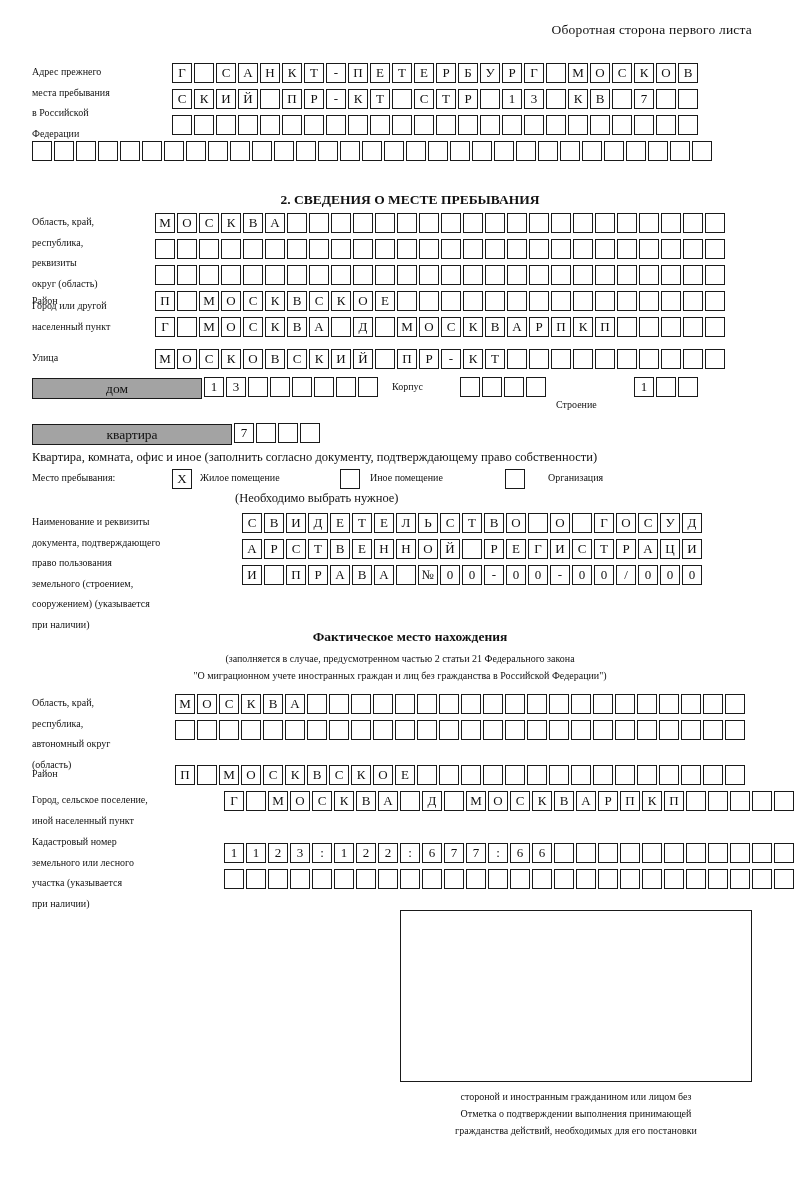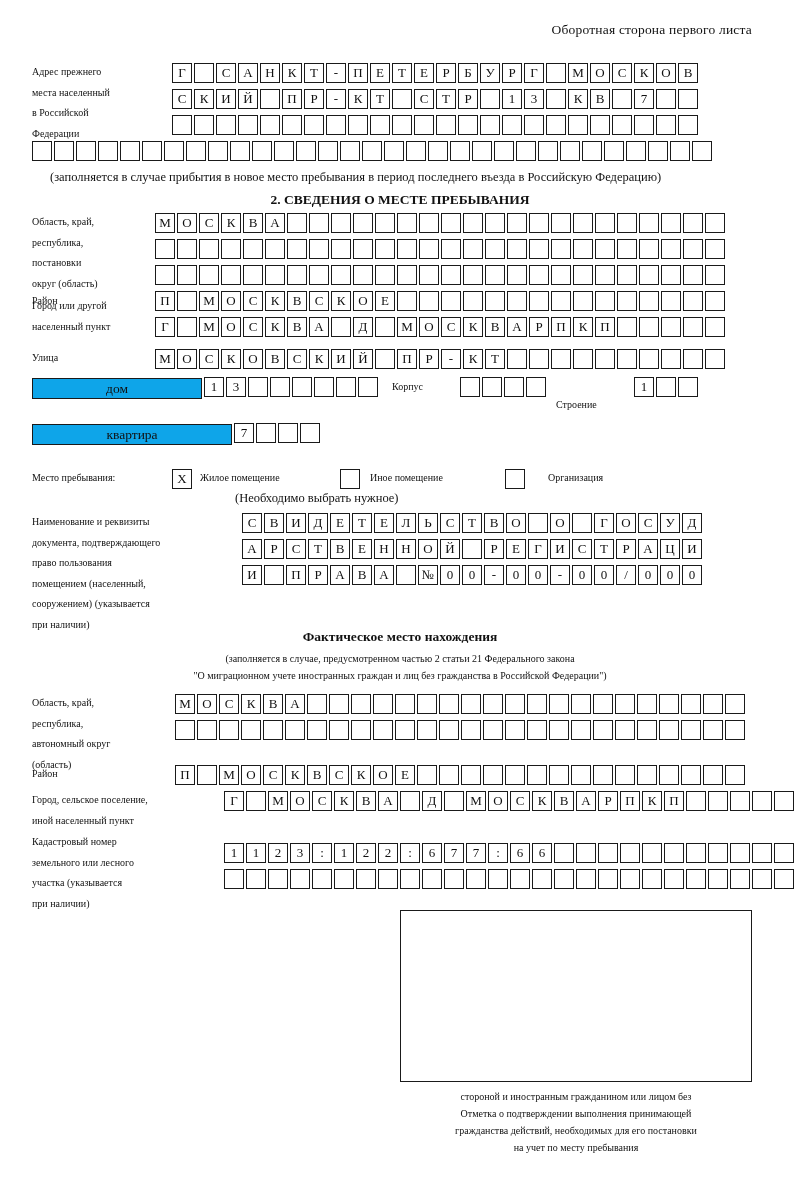--- a/index.html
+++ b/index.html
@@ -12,21 +12,21 @@
     height: 1180px;
     font-family: "Liberation Serif", serif;
     color: #111;
     position: relative;
   }
   .page {
     position: relative;
     width: 800px;
     height: 1180px;
     box-sizing: border-box;
-    padding: 0;
+    padding: 10px;
   }
   .hdr-right {
     position: absolute;
     right: 48px;
     top: 22px;
     font-size: 13.5px;
     letter-spacing: 0.2px;
   }
   
   .cells {
@@ -53,21 +53,21 @@
     font-size: 10px;
     line-height: 20.5px;
   }
   .wide-box {
     height: 21px;
     border: 1px solid #1a1a1a;
     box-sizing: border-box;
     text-align: center;
     font-size: 13.5px;
     line-height: 19px;
-    background: #0ea5e9;
+    background: #a3a3a3;
   }
   .note {
     font-size: 12.5px;
   }
   .bigbox {
     position: absolute;
     border: 1px solid #1a1a1a;
     box-sizing: border-box;
     background: #fff;
   }
@@ -87,21 +87,21 @@
 </style>
 </head>
 <body>
 
 <div class="page">
 
   <div class="hdr-right">Оборотная сторона первого листа</div>
 
   <div class="labelblk" style="left:32px; top:62px;">
     <div>Адрес прежнего</div>
-    <div>места населенный</div>
+    <div>места пребывания</div>
     <div>в Российской</div>
     <div>Федерации</div>
   </div>
 
   <div class="row-abs cells" style="left:172px; top:63px;" id="pa0">
       <div class="cell">Г</div>
       <div class="cell"></div>
       <div class="cell">С</div>
       <div class="cell">А</div>
       <div class="cell">Н</div>
@@ -204,28 +204,27 @@
       <div class="cell"></div>
       <div class="cell"></div>
       <div class="cell"></div>
       <div class="cell"></div>
       <div class="cell"></div>
       <div class="cell"></div>
       <div class="cell"></div>
       <div class="cell"></div>
     </div>
 
-  <div class="labelblk note" style="left:50px; top:167px;">(заполняется в случае прибытия в новое место пребывания в период последнего въезда в Российскую Федерацию)</div>
 
   <div class="section-title" style="top:192px;">2. СВЕДЕНИЯ О МЕСТЕ ПРЕБЫВАНИЯ</div>
 
   <div class="labelblk" style="left:32px; top:212px;">
     <div>Область, край,</div>
     <div>республика,</div>
-    <div>постановки</div>
+    <div>реквизиты</div>
     <div>округ (область)</div>
   </div>
   <div class="row-abs cells" style="left:155px; top:213px;" id="r2_0">
       <div class="cell">М</div>
       <div class="cell">О</div>
       <div class="cell">С</div>
       <div class="cell">К</div>
       <div class="cell">В</div>
       <div class="cell">А</div>
       <div class="cell"></div>
@@ -425,35 +424,36 @@
     </div>
 
 
   <div class="row-abs wide-box" style="left:32px; top:424px; width:200px;">квартира</div>
   <div class="row-abs cells" style="left:234px; top:423px;" id="f2">
       <div class="cell">7</div>
       <div class="cell"></div>
       <div class="cell"></div>
       <div class="cell"></div>
     </div>
+  <div class="labelblk note" style="left:32px; top:447px;">Квартира, комната, офис и иное (заполнить согласно документу, подтверждающему право собственности)</div>
 
   <div class="labelblk" style="left:32px; top:468px;">Место пребывания:</div>
   <div class="row-abs cell" style="left:172px; top:469px; width:20px; height:20px;">X</div>
   <div class="labelblk" style="left:200px; top:468px;">Жилое помещение</div>
   <div class="row-abs cell" style="left:340px; top:469px; width:20px; height:20px;"></div>
   <div class="labelblk" style="left:370px; top:468px;">Иное помещение</div>
   <div class="row-abs cell" style="left:505px; top:469px; width:20px; height:20px;"></div>
   <div class="labelblk" style="left:548px; top:468px;">Организация</div>
   <div class="labelblk note" style="left:235px; top:488px;">(Необходимо выбрать нужное)</div>
 
   <div class="labelblk" style="left:32px; top:512px;">
     <div>Наименование и реквизиты</div>
     <div>документа, подтверждающего</div>
     <div>право пользования</div>
-    <div>помещением (населенный,</div>
+    <div>земельного (строением,</div>
     <div>сооружением) (указывается</div>
     <div>при наличии)</div>
   </div>
   <div class="row-abs cells" style="left:242px; top:513px;" id="doc0">
       <div class="cell">С</div>
       <div class="cell">В</div>
       <div class="cell">И</div>
       <div class="cell">Д</div>
       <div class="cell">Е</div>
       <div class="cell">Т</div>
@@ -713,16 +713,15 @@
       <div class="cell"></div>
       <div class="cell"></div>
       <div class="cell"></div>
     </div>
 
   <div class="bigbox" style="left:400px; top:910px; width:352px; height:172px;"></div>
   <div class="caption" style="left:392px; top:1088px; width:368px;">
     <div>стороной и иностранным гражданином или лицом без</div>
     <div>Отметка о подтверждении выполнения принимающей</div>
     <div>гражданства действий, необходимых для его постановки</div>
-    <div>на учет по месту пребывания</div>
   </div>
 
 </div>
 
 </body></html>

